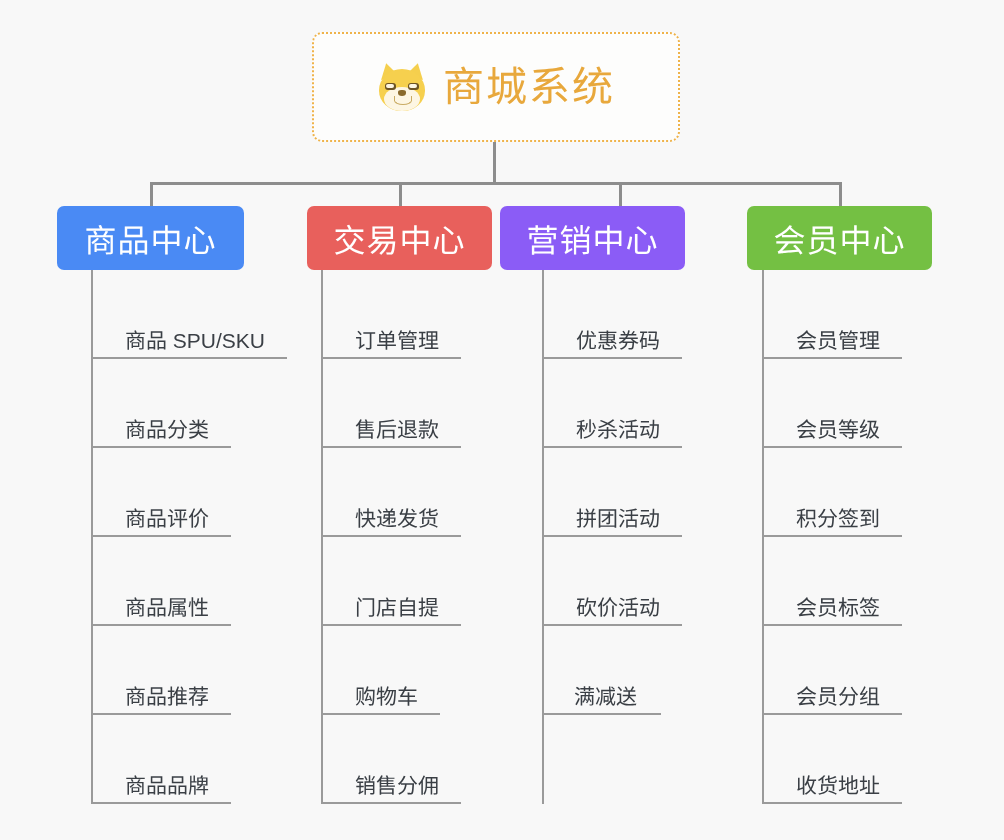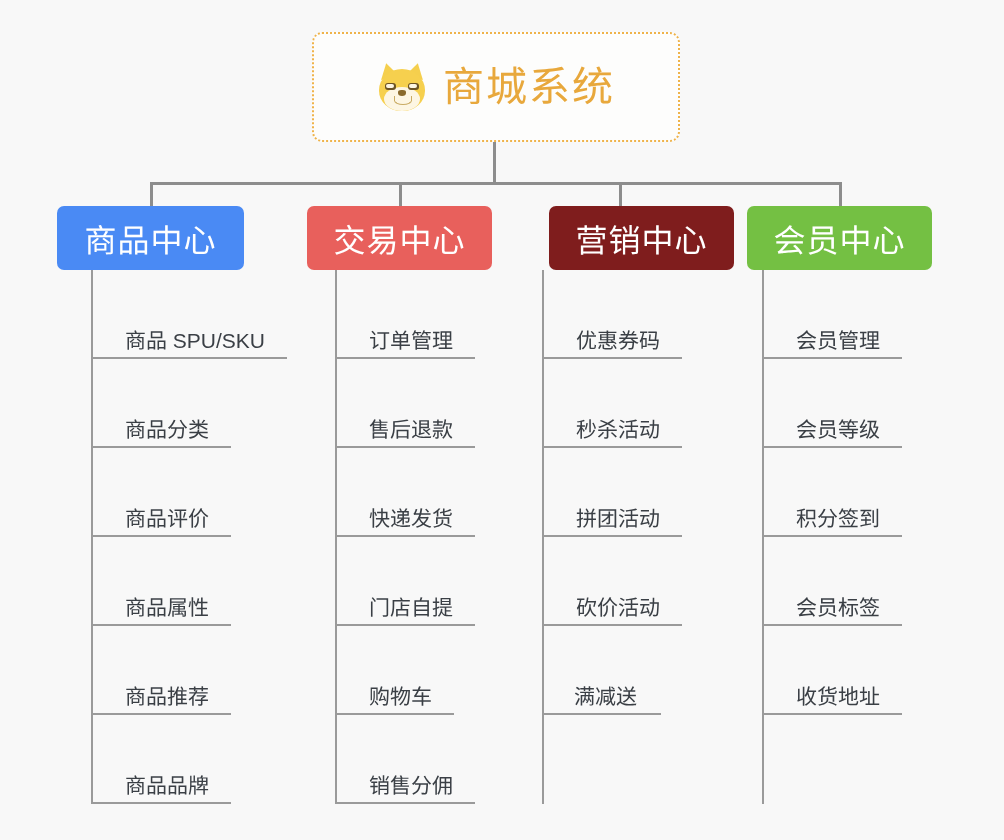--- a/index.html
+++ b/index.html
@@ -227,35 +227,35 @@
           <span class="leaf-label">商品属性</span>
         </div><div class="leaf-item" style="width: 140px; display: inline-flex; min-width: 0px;">
           <span class="leaf-label">商品推荐</span>
         </div><div class="leaf-item" style="width: 140px; display: inline-flex; min-width: 0px;">
           <span class="leaf-label">商品品牌</span>
         </div></div>
       <div class="connector conn-drop" style="left: 398.5px;"></div>
       <div class="cat-header" style="left: 307px; width: 185px; background: rgb(232, 96, 92);">
         <span>交易中心</span>
       </div>
-      <div class="leaf-column" style="left: 335px; width: 205px;"><div class="leaf-spine" style="height: 534px;"></div><div class="leaf-item" style="width: 140px; display: inline-flex; min-width: 0px;">
+      <div class="leaf-column" style="left: 321px; width: 205px;"><div class="leaf-spine" style="height: 534px;"></div><div class="leaf-item" style="width: 140px; display: inline-flex; min-width: 0px;">
           <span class="leaf-label">订单管理</span>
         </div><div class="leaf-item" style="width: 140px; display: inline-flex; min-width: 0px;">
           <span class="leaf-label">售后退款</span>
         </div><div class="leaf-item" style="width: 140px; display: inline-flex; min-width: 0px;">
           <span class="leaf-label">快递发货</span>
         </div><div class="leaf-item" style="width: 140px; display: inline-flex; min-width: 0px;">
           <span class="leaf-label">门店自提</span>
         </div><div class="leaf-item" style="width: 119px; display: inline-flex; min-width: 0px;">
           <span class="leaf-label">购物车</span>
         </div><div class="leaf-item" style="width: 140px; display: inline-flex; min-width: 0px;">
           <span class="leaf-label">销售分佣</span>
         </div></div>
       <div class="connector conn-drop" style="left: 618.5px;"></div>
-      <div class="cat-header" style="left: 549px; width: 185px; background: #7f1d1d;">
+      <div class="cat-header" style="left: 500px; width: 185px; background: #8b5cf6;">
         <span>营销中心</span>
       </div>
       <div class="leaf-column" style="left: 542px; width: 205px;"><div class="leaf-spine" style="height: 534px;"></div><div class="leaf-item" style="width: 140px; display: inline-flex; min-width: 0px;">
           <span class="leaf-label">优惠券码</span>
         </div><div class="leaf-item" style="width: 140px; display: inline-flex; min-width: 0px;">
           <span class="leaf-label">秒杀活动</span>
         </div><div class="leaf-item" style="width: 140px; display: inline-flex; min-width: 0px;">
           <span class="leaf-label">拼团活动</span>
         </div><div class="leaf-item" style="width: 140px; display: inline-flex; min-width: 0px;">
           <span class="leaf-label">砍价活动</span>
@@ -268,17 +268,19 @@
       </div>
       <div class="leaf-column" style="left: 762px; width: 205px;"><div class="leaf-spine" style="height: 534px;"></div><div class="leaf-item" style="width: 140px; display: inline-flex; min-width: 0px;">
           <span class="leaf-label">会员管理</span>
         </div><div class="leaf-item" style="width: 140px; display: inline-flex; min-width: 0px;">
           <span class="leaf-label">会员等级</span>
         </div><div class="leaf-item" style="width: 140px; display: inline-flex; min-width: 0px;">
           <span class="leaf-label">积分签到</span>
         </div><div class="leaf-item" style="width: 140px; display: inline-flex; min-width: 0px;">
           <span class="leaf-label">会员标签</span>
         </div><div class="leaf-item" style="width: 140px; display: inline-flex; min-width: 0px;">
+          <span class="leaf-label">会员分组</span>
+        </div><div class="leaf-item" style="width: 140px; display: inline-flex; min-width: 0px;">
           <span class="leaf-label">收货地址</span>
         </div></div>
     </div>
 
 </div>
 
 </body></html>

